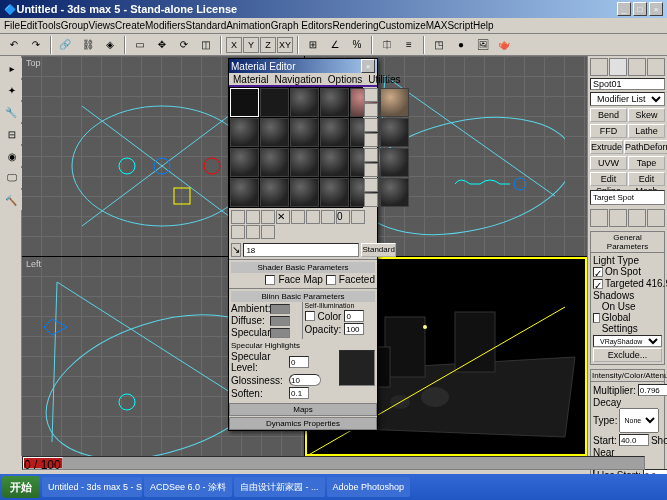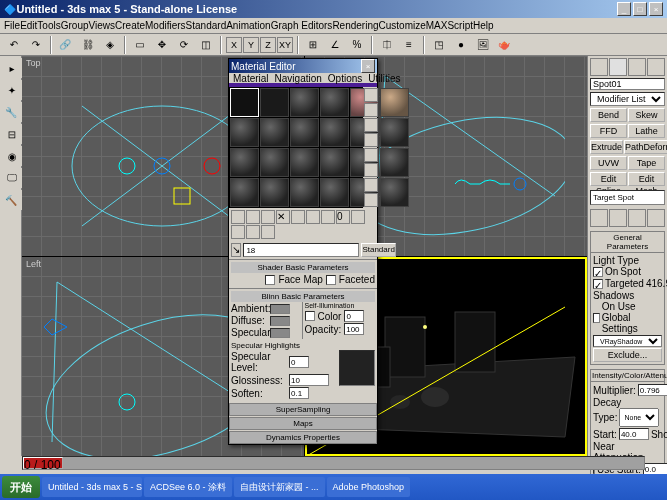--- a/index.html
+++ b/index.html
@@ -37,21 +37,21 @@
 .bottom-bar { background: #d4d0c8; height: 40px; display: flex; flex-direction: column; }
 .timeline { height: 14px; background: #a0a0a0; border: 1px inset #808080; position: relative; margin: 0 22px 0 22px; }
 .timeline-slider { position: absolute; left: 0; width: 40px; height: 12px; background: #b91c1c; border: 1px outset #fff; text-align: left; font-size: 12px; }
 .status-bar { display: flex; align-items: center; height: 24px; padding: 0 4px; gap: 4px; }
 .coord-input { width: 50px; height: 14px; border: 1px inset #808080; background: #fff; font-size: 8px; padding: 0 2px; }
 .taskbar { position: absolute; bottom: 0; left: 0; right: 0; height: 26px; background: linear-gradient(to bottom, #3168d5, #2157c4); display: flex; align-items: center; padding: 0 2px; gap: 2px; }
 .start-btn { background: linear-gradient(to bottom, #3c8b3c, #2a6b2a); color: #fff; height: 22px; padding: 0 8px; border-radius: 3px; display: flex; align-items: center; font-weight: bold; font-size: 11px; }
 .task-item { background: #3a6ed5; color: #fff; height: 20px; padding: 0 6px; border-radius: 2px; display: flex; align-items: center; font-size: 9px; max-width: 100px; overflow: hidden; white-space: nowrap; }
 .material-editor { position: absolute; top: 58px; left: 228px; width: 150px; background: #d4d0c8; border: 1px solid #000; box-shadow: 2px 2px 4px rgba(0,0,0,0.5); z-index: 100; }
 .mat-titlebar { background: linear-gradient(to right, #0a246a, #a6caf0); color: #fff; height: 14px; display: flex; align-items: center; padding: 0 2px; font-size: 9px; }
-.mat-menubar { height: 14px; display: flex; align-items: center; gap: 6px; padding: 0 4px; border-bottom: 4px solid #4c1d95; }
+.mat-menubar { height: 14px; display: flex; align-items: center; gap: 6px; padding: 0 4px; border-bottom: 2px solid #4c1d95; }
 .mat-slots { display: grid; grid-template-columns: repeat(6, 1fr); gap: 1px; background: #000; padding: 1px; }
 .mat-slot { aspect-ratio: 1; background: radial-gradient(circle at 35% 30%, #666, #222 70%); border: 1px solid #404040; }
 .mat-slot.sel { border: 1px solid #fff; }
 .mat-toolbar { display: flex; gap: 1px; padding: 2px; flex-wrap: wrap; }
 .mat-tool { width: 14px; height: 14px; background: #d4d0c8; border: 1px solid #808080; }
 .mat-name-row { display: flex; padding: 2px; gap: 2px; align-items: center; }
 .mat-dropdown { flex: 1; height: 14px; border: 1px inset #808080; background: #fff; font-size: 8px; padding: 0 2px; }
 .mat-section { border-top: 1px solid #808080; padding: 2px; }
 .mat-section-hdr { text-align: center; font-size: 8px; background: #c0c0c0; padding: 1px; }
 .mat-row { display: flex; align-items: center; gap: 3px; font-size: 8px; margin: 1px 0; }
@@ -266,21 +266,21 @@
       <div class="rollout-body">
         <div class="rollout-row">
             <span>Multiplier:</span>
             <div class="spinner">
               <input value="0.796" style="">
             </div>
           </div>
         <div>Decay</div>
         <div class="rollout-row">
             <span>Type:</span>
-            <select style="width:40px;height:19px;font-size:7px"><option>None</option></select>
+            <select style="width:40px;height:25px;font-size:7px"><option>None</option></select>
           </div>
         <div class="rollout-row">
             <span>Start:</span>
             <div class="spinner">
               <input value="40.0" style="">
             </div>
             <span>Show</span>
           </div>
         <div>Near Attenuation</div>
         <div class="rollout-row">
@@ -456,34 +456,33 @@
       <div style="flex:1">
         <div class="mat-row">
             <span style="width:55px">Specular Level:</span>
             <div class="spinner">
               <input style="width: 20px;" value="0">
             </div>
           </div>
         <div class="mat-row">
             <span style="width:55px">Glossiness:</span>
             <div class="spinner">
-              <input style="width: 40px;" value="10">
+              <input style="width: 32px; border-radius: 6px;" value="10">
             </div>
           </div>
         <div class="mat-row">
             <span style="width:55px">Soften:</span>
             <div class="spinner">
               <input style="width: 20px;" value="0.1">
             </div>
           </div>
       </div>
       <div style="width:36px;height:36px;background:#222;border:1px inset #808080"></div>
     </div>
   </div>
-  <div class="mat-rollout-bar">SuperSampling</div>
   <div class="mat-rollout-bar">Maps</div>
   <div class="mat-rollout-bar">Dynamics Properties</div>
 </div>
 
 <div class="taskbar">
   <div class="start-btn">开始</div>
   <div class="task-item">Untitled - 3ds max 5 - St...</div>
   <div class="task-item">ACDSee 6.0 - 涂料</div>
   <div class="task-item">自由设计新家园 - ...</div>
   <div class="task-item">Adobe Photoshop</div>

